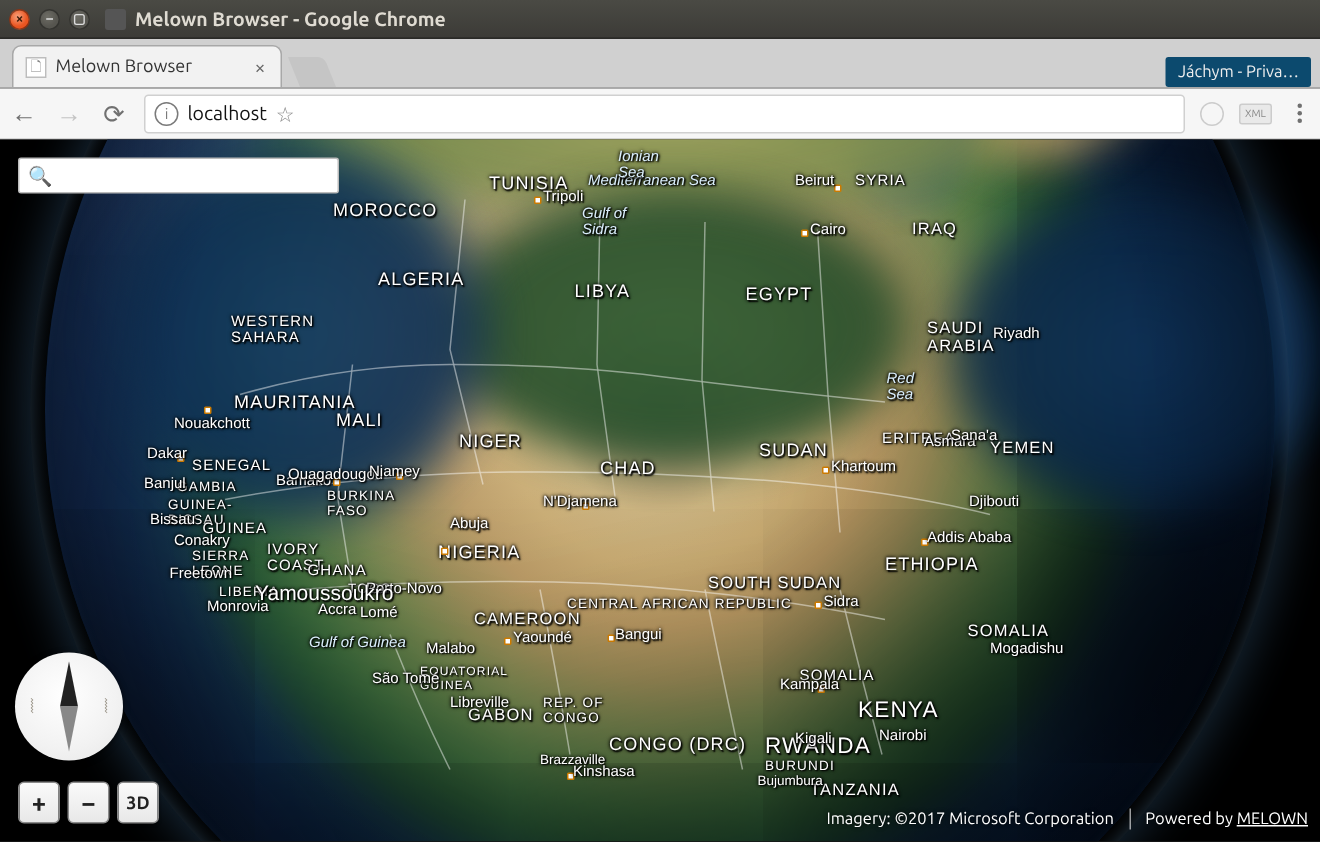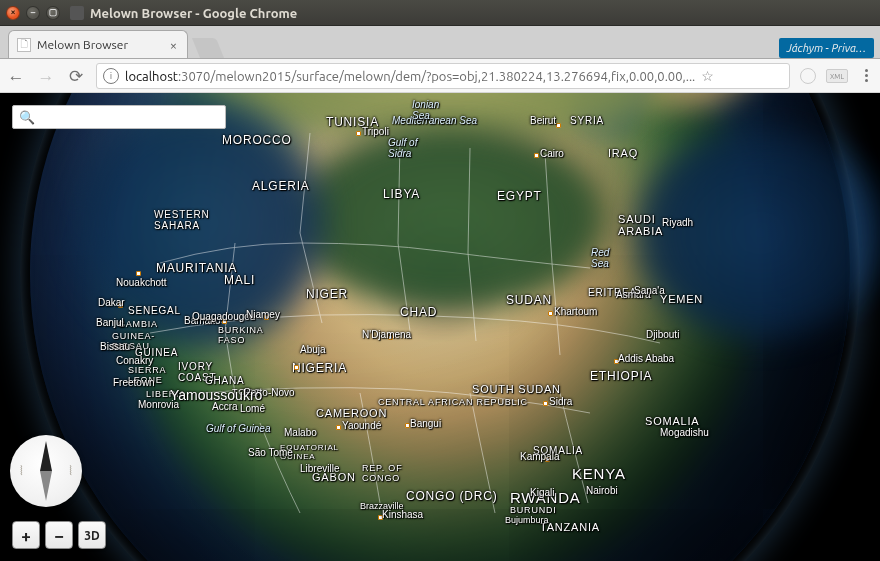--- a/index.html
+++ b/index.html
@@ -26,23 +26,23 @@
   }
   .tab {
     height: 28px; background: #f2f2f2; border:1px solid #a8a8a8; border-bottom:none;
     border-radius: 6px 6px 0 0; display:flex; align-items:center; padding: 0 10px 0 8px;
     margin-left: 8px; min-width: 180px; font-size: 12px; color:#333; position:relative;
   }
   .tab .favicon { width:14px;height:14px;border:1px solid #bdbdbd;background:#fff;margin-right:6px;display:flex;align-items:center;justify-content:center;font-size:9px;color:#888; }
   .tab .close { margin-left:auto; color:#666; font-size:13px; }
   .ghost-tab { width:24px;height:20px;margin-left:8px;background: #c0c0c0; transform: skewX(22deg); border-top-right-radius:4px; opacity:.7;}
   .profile-chip {
-    margin-left:auto; margin-right:6px; height:20px; background:#0369a1; color:#eee;
+    margin-left:auto; margin-right:6px; height:20px; background:#0c4a6e; color:#eee;
     font-size:11px; padding:2px 8px; border-radius:2px; display:flex; align-items:center;
-    max-width:110px; white-space:nowrap; overflow:hidden;font-style:italic;
+    max-width:110px; white-space:nowrap; overflow:hidden;
   }
 
   
   .addrbar {
     height: 34px; background:#f6f6f6; display:flex; align-items:center; padding: 0 6px;
     border-bottom:1px solid #d5d5d5; gap:10px;
   }
   .nav-btn { width:20px;height:20px; color:#707070; display:flex;align-items:center;justify-content:center; font-size:17px;}
   .nav-btn.disabled { color:#c4c4c4; }
   .omnibox {
@@ -163,21 +163,20 @@
   <div class="profile-chip">Jáchym - Priva…</div>
 </div>
 
 <div class="addrbar">
   <div class="nav-btn">←</div>
   <div class="nav-btn disabled">→</div>
   <div class="nav-btn">⟳</div>
   <div class="omnibox">
     <div class="info">i</div>
     <span class="host">localhost</span>
-    <span class="path">:3070/melown2015/surface/melown/dem/?pos=obj,21.380224,13.276694,fix,0.00,0.00,...</span>
     <span class="star">☆</span>
   </div>
   <div class="ext-circle"></div>
   <div class="ext-icon">XML</div>
   <div class="menu-dots">
       <i></i>
       <i></i>
       <i></i>
     </div>
 </div>
@@ -335,13 +334,20 @@
     <div class="needle"></div>
     <span class="ticks r">⦚</span>
   </div>
 
   <div class="zoom-ctrls">
     <div class="zbtn">+</div>
     <div class="zbtn">−</div>
     <div class="zbtn small">3D</div>
   </div>
 
+  <div class="attrib">
+    <span>Imagery: ©2017 Microsoft Corporation</span>
+    <span class="sep"></span>
+    <span>
+      <span>Powered by </span><span class="brand">MELOWN</span>
+    </span>
+  </div>
 </div>
 
 </body></html>

